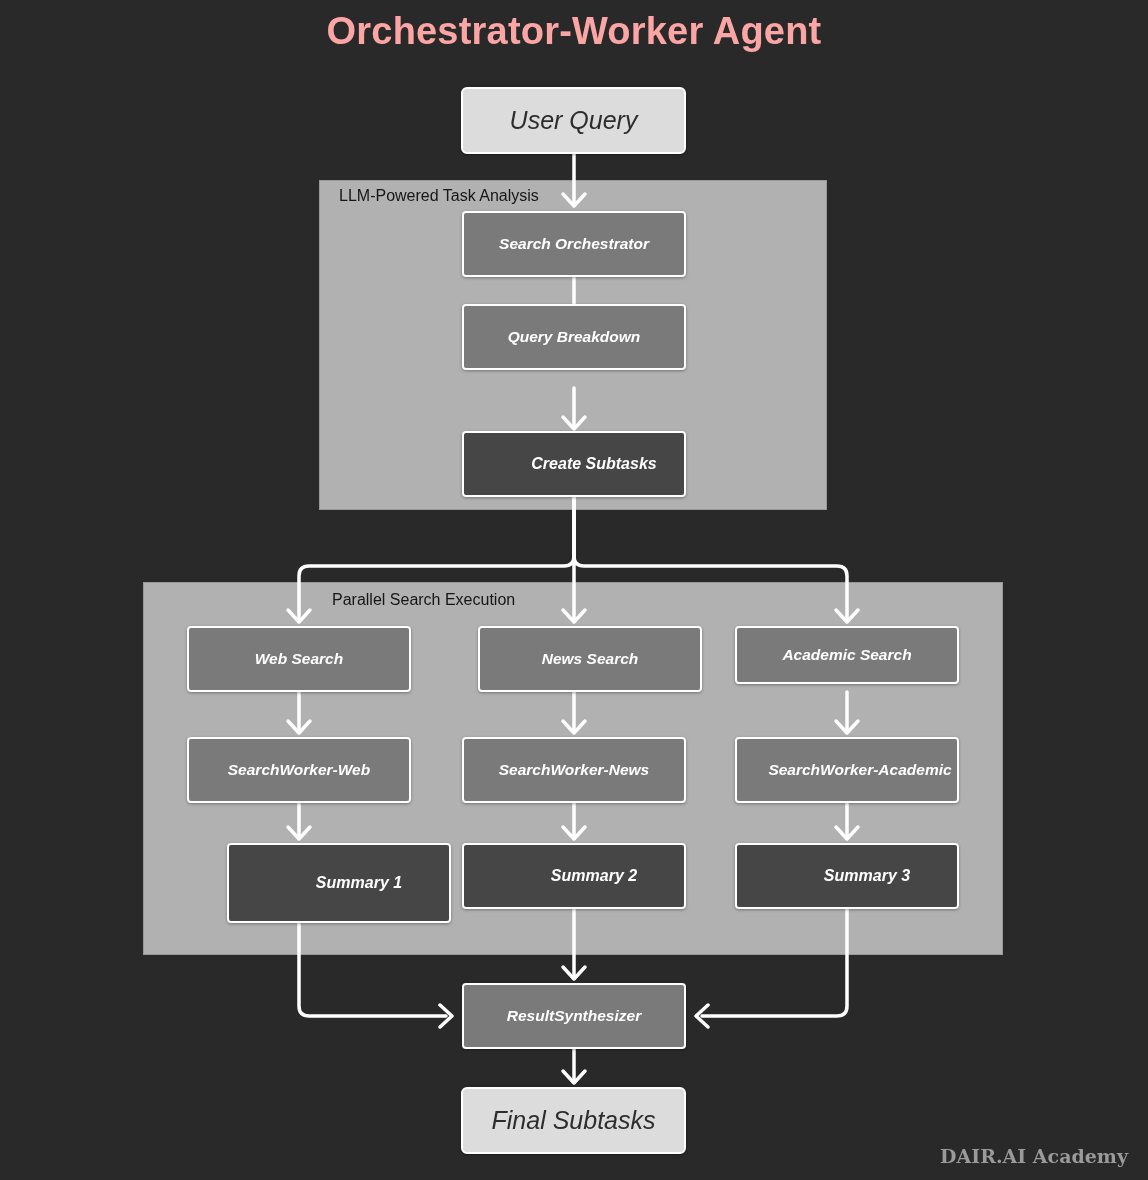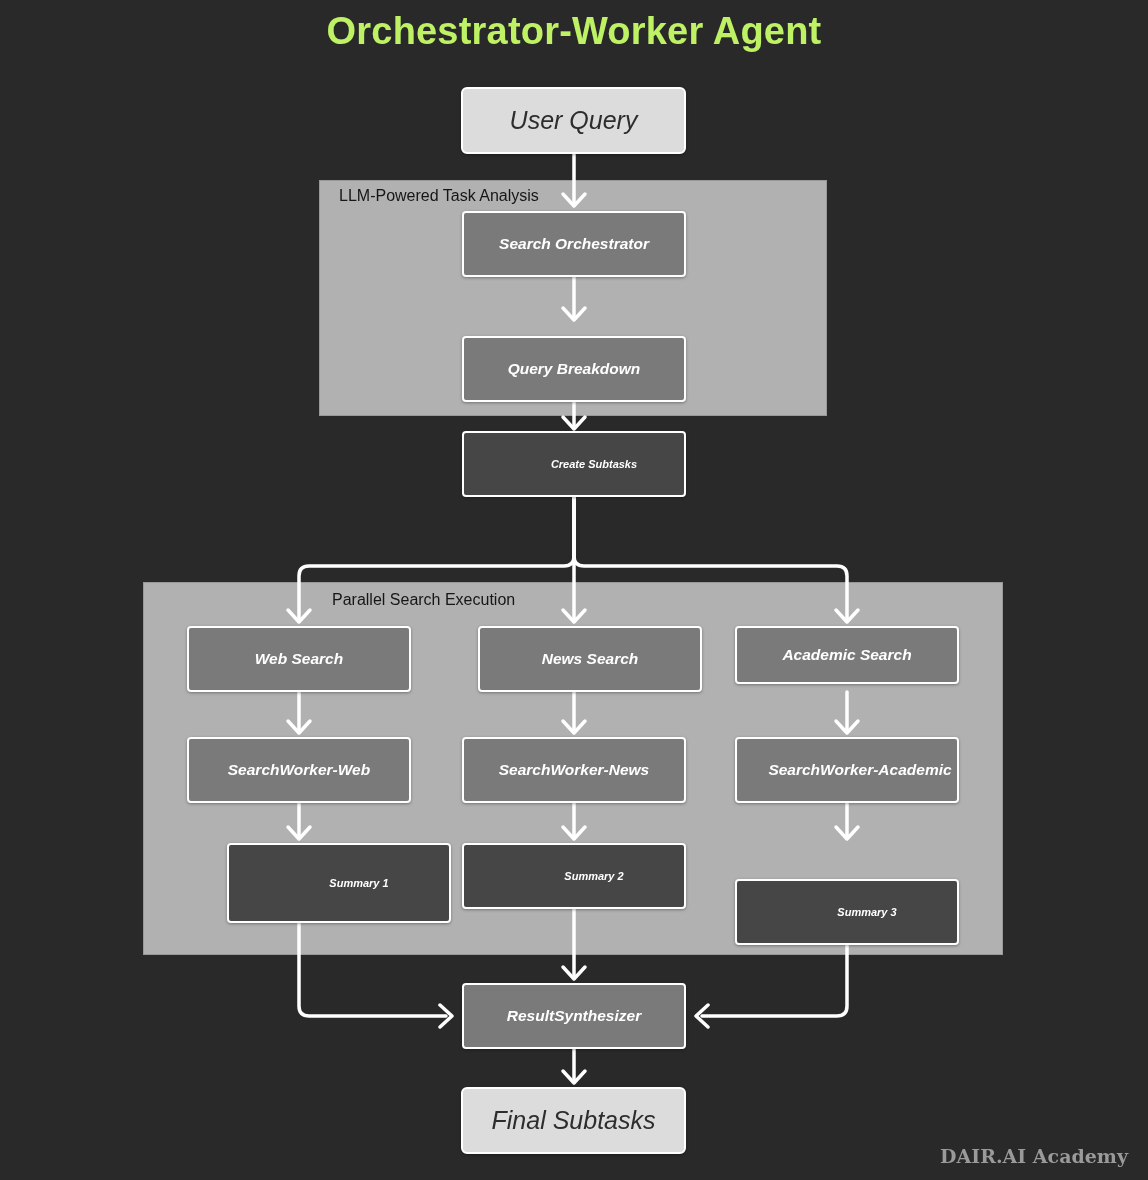--- a/index.html
+++ b/index.html
@@ -18,34 +18,34 @@
     position: absolute;
     inset: 0;
   }
   
   .diagram-title {
     position: absolute;
     top: 10px;
     left: 0;
     width: 100%;
     text-align: center;
-    color: #bef264;
+    color: #fca5a5;
     font-size: 38px;
     font-weight: 600;
     letter-spacing: 0.2px;
   }
   
   .cluster {
     position: absolute;
     background: #b1b1b1;
     border: 1px solid #989898;
     box-sizing: border-box;
     z-index: 1;
   }
-  #c-task-analysis   { left: 319px; top: 180px; width: 508px; height: 236px; }
+  #c-task-analysis   { left: 319px; top: 180px; width: 508px; height: 330px; }
   #c-parallel-search { left: 143px; top: 582px; width: 860px; height: 373px; }
   .cluster-label {
     position: absolute;
     color: #161616;
     font-size: 16px;
     font-weight: 400;
     white-space: nowrap;
   }
   #c-task-analysis .cluster-label   { left: 19px;  top: 6px; }
   #c-parallel-search .cluster-label { left: 188px; top: 8px; }
@@ -79,46 +79,46 @@
     background: #7a7a7a;
     border: 2px solid #ffffff;
     color: #ffffff;
     font-size: 15.5px;
     font-weight: 700;
   }
   .node-dark {
     background: #464646;
     border: 2px solid #ffffff;
     color: #ffffff;
-    font-size: 11px;
+    font-size: 16px;
     font-weight: 700;
     padding-left: 40px;
   }
   .node-light {
     background: #dcdcdc;
     border: 2px solid #ffffff;
     border-radius: 6px;
     color: #2d2d2d;
     font-size: 25px;
     font-weight: 400;
   }
   
   #n-user_query        { left: 461px; top: 87px;   width: 225px; height: 67px; }
   #n-search_orchestrator { left: 462px; top: 211px; width: 224px; height: 66px; }
-  #n-query_breakdown   { left: 462px; top: 336px;  width: 224px; height: 66px; }
+  #n-query_breakdown   { left: 462px; top: 304px;  width: 224px; height: 66px; }
   #n-create_subtasks   { left: 462px; top: 431px;  width: 224px; height: 66px; }
   #n-web_search        { left: 187px; top: 626px;  width: 224px; height: 66px; }
   #n-news_search       { left: 462px; top: 626px;  width: 224px; height: 66px; margin-left: 16px; }
   #n-academic_search   { left: 735px; top: 626px;  width: 224px; height: 58px; }
   #n-worker_web        { left: 187px; top: 737px;  width: 224px; height: 66px; }
   #n-worker_news       { left: 462px; top: 737px;  width: 224px; height: 66px; }
   #n-worker_academic   { left: 735px; top: 737px;  width: 224px; height: 66px; padding-left: 26px; }
   #n-summary_1         { left: 187px; top: 843px;  width: 224px; height: 80px; margin-left: 40px; }
   #n-summary_2         { left: 462px; top: 843px;  width: 224px; height: 66px; }
-  #n-summary_3         { left: 735px; top: 843px;  width: 224px; height: 66px; margin-top: 36px; }
+  #n-summary_3         { left: 735px; top: 843px;  width: 224px; height: 66px; }
   #n-result_synthesizer{ left: 462px; top: 983px;  width: 224px; height: 66px; }
   #n-final_response    { left: 461px; top: 1087px; width: 225px; height: 67px; }
   
   .watermark {
     position: absolute;
     right: 20px;
     bottom: 13px;
     color: #9a9a9a;
     font-family: "DejaVu Serif", serif;
     font-weight: 700;

